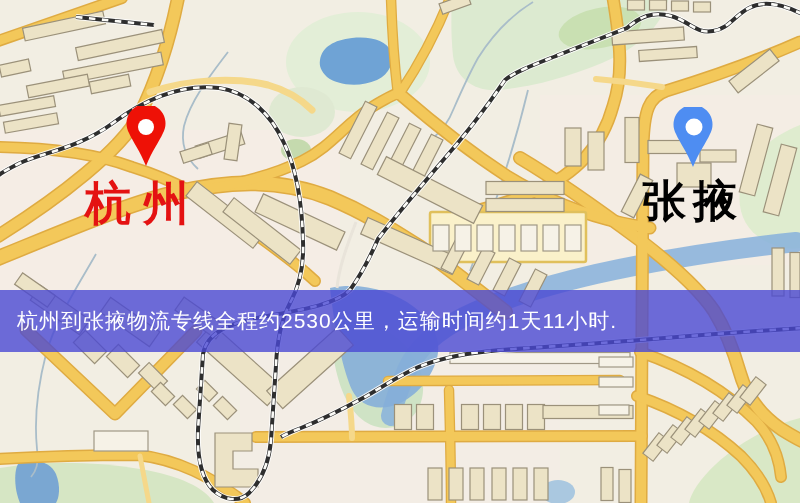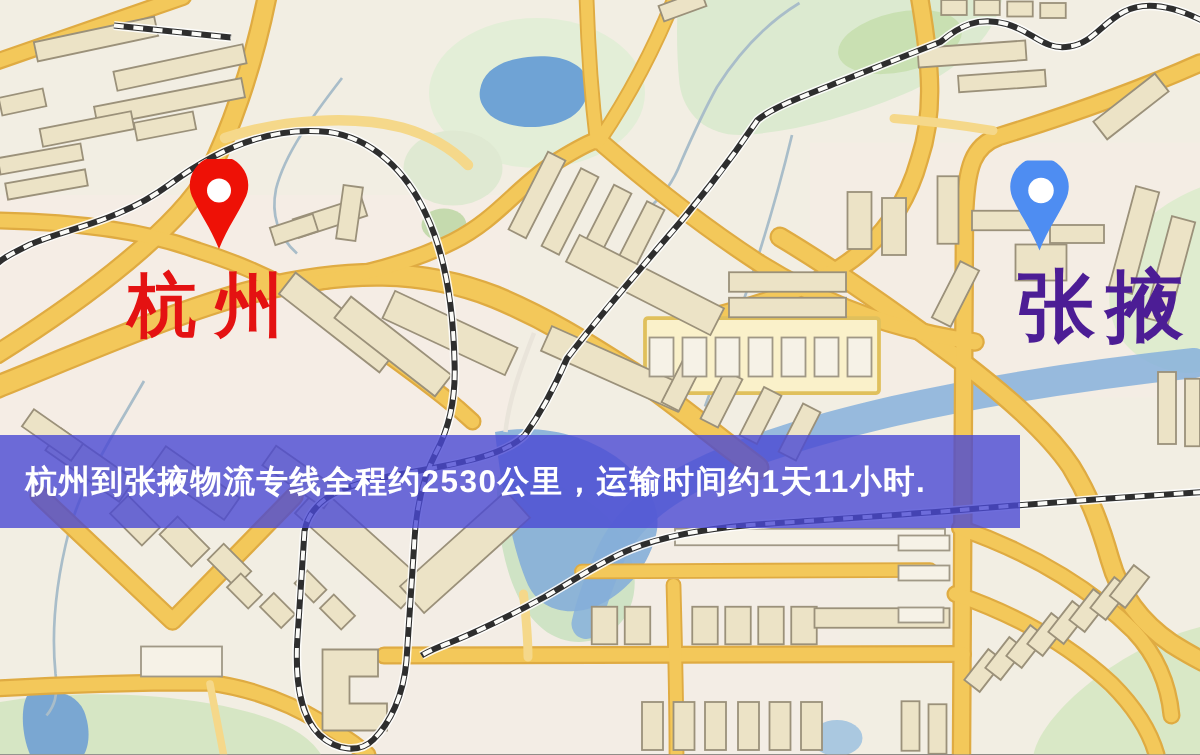--- a/index.html
+++ b/index.html
@@ -10,27 +10,27 @@
   }
   .stage svg.map{position:absolute;left:0;top:0;}
   .pin{position:absolute;pointer-events:none;}
   .pin-origin{left:124px;top:106px;width:44px;height:62px;}
   .pin-dest{left:671px;top:107px;width:44px;height:62px;}
   .city-label{
     position:absolute;font-family:"Liberation Serif","DejaVu Serif",serif;
     font-weight:bold;white-space:nowrap;line-height:1;
   }
   .label-origin{left:74px;top:181px;font-size:46px;letter-spacing:12px;color:#e41212;margin-left:11px;}
-  .label-dest{left:678px;top:180px;font-size:52px;letter-spacing:7px;color:#4c1d95;}
+  .label-dest{left:642px;top:180px;font-size:44px;letter-spacing:7px;color:#000000;}
   .banner{
-    position:absolute;left:0;top:290px;width:680px;height:62px;
+    position:absolute;left:0;top:290px;width:800px;height:62px;
     background:rgba(74,72,211,0.80);
     display:flex;align-items:center;
     color:#ffffff;font-size:21px;letter-spacing:1px;
-    padding-left:17px;box-sizing:border-box;font-weight:bold;
+    padding-left:17px;box-sizing:border-box;
   }
   
   .road-casing{fill:none;stroke:#dfab42;stroke-linecap:round;stroke-linejoin:round;}
   .road-core{fill:none;stroke:#f3c85a;stroke-linecap:round;stroke-linejoin:round;}
   .road-minor{fill:none;stroke:#f5d88a;stroke-linecap:round;stroke-linejoin:round;}
   .rail-base{fill:none;stroke:#2e2e2e;stroke-width:4;}
   .rail-dash{fill:none;stroke:#fbfbf8;stroke-width:2.6;stroke-dasharray:6.5 6.5;}
   .stream{fill:none;stroke:#a9bdc9;stroke-width:1.8;}
   .bldg{fill:#ece3c6;stroke:#9b917a;stroke-width:1.2;}
   .bldg-w{fill:#f6f2e7;stroke:#a09886;stroke-width:1.2;}

